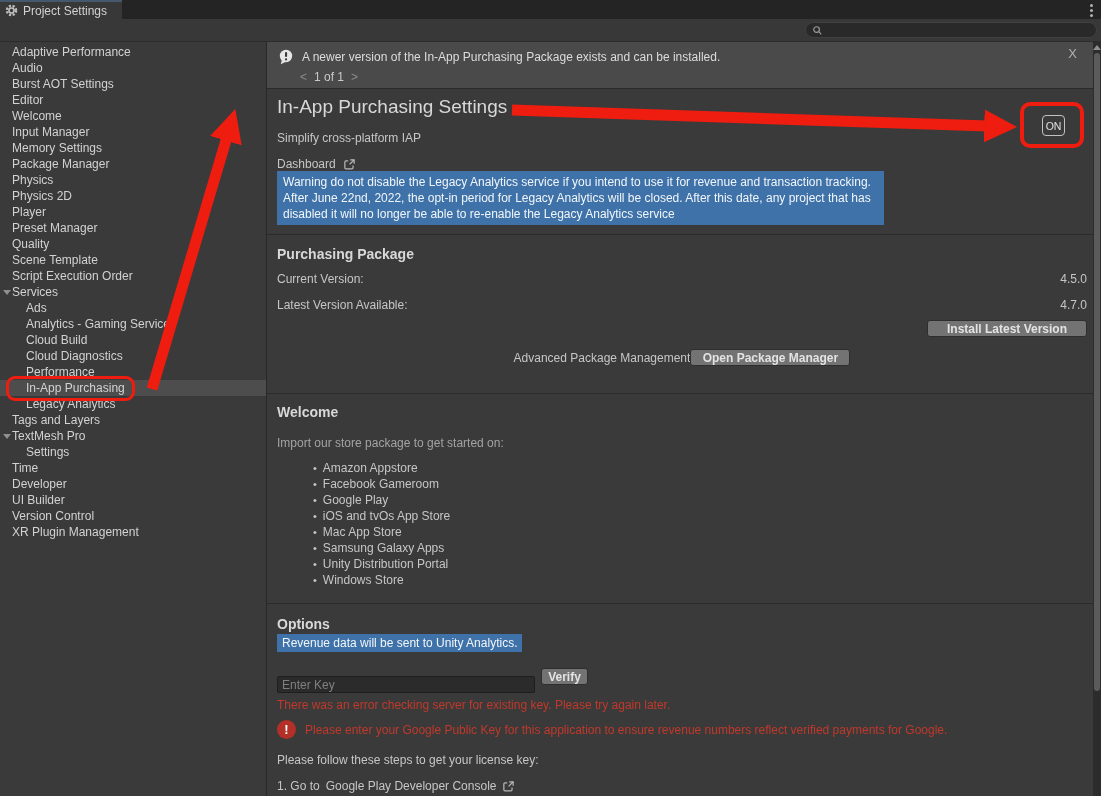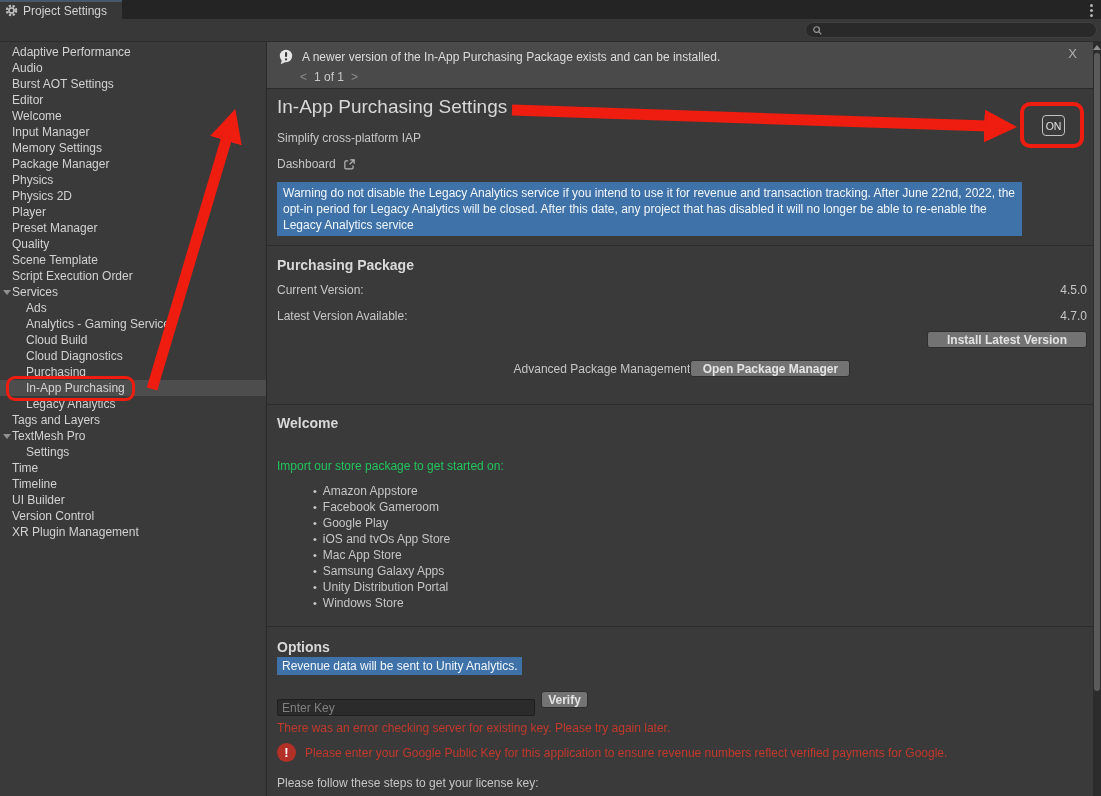--- a/index.html
+++ b/index.html
@@ -41,35 +41,35 @@
   .banner-pager { position:absolute; left:33px; top:28px; font-size:12px; color:#C9C9C9;
                   display:flex; gap:7px; align-items:center; }
   .pager-arrow { color:#8C8C8C; }
   .banner-close { position:absolute; right:16px; top:4px; font-size:13px; color:#B2B2B2; }
   .sec { padding-left:10px; padding-right:10px; }
   .sec1 { border-top:1px solid #2A2A2A; padding-top:7px; }
   .h1 { font-size:19px; font-weight:400; color:#D8D8D8; line-height:22px; }
   .h2 { font-size:14px; font-weight:700; color:#D8D8D8; }
   .sub { margin-top:13px; color:#C6C6C6; }
   .dash-row { margin-top:12px; display:flex; align-items:center; gap:7px; color:#C6C6C6; width:max-content; }
-  .warnbox { margin-top:11px; width:745px; background:#3E72A8; color:#F2F6FA; line-height:16px; padding:3px 6px; }
+  .warnbox { width:607px; background:#3E72A8; color:#F2F6FA; line-height:16px; padding:3px 6px; }
   .divider { border-top:1px solid #2B2B2B; margin-top:9px; }
   .sec2 { padding-top:11px; padding-right:6px; }
   .kv { display:flex; justify-content:space-between; color:#C6C6C6; }
   .kv-first { margin-top:10px; }
   .kv-next { margin-top:12px; }
   .btnrow { display:flex; justify-content:flex-end; margin-top:8px; }
   .btn { height:17px; background:#737373; border:1px solid #2E2E2E; border-radius:3px; color:#E3E3E3;
          font-size:12px; display:flex; align-items:center; justify-content:center; cursor:default;font-weight:bold; }
   .btn.wide { width:160px; }
   .btn.verify { width:47px; }
   .adv-row { display:flex; justify-content:center; align-items:center; margin-top:12px;
              color:#C6C6C6; padding-bottom:18px; }
   .sec3 { padding-top:10px; padding-bottom:6px; }
-  .intro { margin-top:28px; color:#22c55e; }
+  .intro { margin-top:16px; color:#a3a3a3; }
   ul.stores { margin-top:10px; padding-left:36px; list-style:none; }
   ul.stores li { color:#C6C6C6; line-height:16px; }
   ul.stores li::before { content:'•'; margin-right:6px; font-size:11px; color:#C6C6C6; }
   .sec4 { padding-top:12px; }
   .bluenote { display:inline-block; margin-top:2px; background:#3E72A8; color:#F2F6FA; padding:2px 5px; }
   .keyrow { margin-top:8px; display:flex; gap:6px; align-items:center; }
   .keyinput { width:258px; height:17px; background:#2B2B2B; border:1px solid #1E1E1E; border-radius:2px;
               color:#CFCFCF; font-size:12px; padding:0 4px; font-family:inherit; outline:none;margin-top:16px; }
   .keyinput::placeholder { color:#808080; }
   .err1 { margin-top:5px; color:#C0392B; }
@@ -181,21 +181,21 @@
       <div class="sb-row">
         <span class="sb-label ind1">Analytics - Gaming Services</span>
       </div>
       <div class="sb-row">
         <span class="sb-label ind1">Cloud Build</span>
       </div>
       <div class="sb-row">
         <span class="sb-label ind1">Cloud Diagnostics</span>
       </div>
       <div class="sb-row">
-        <span class="sb-label ind1">Purchasing</span>
+        <span class="sb-label ind1">Performance</span>
       </div>
       <div class="sb-row selected">
         <span class="sb-label ind1">In-App Purchasing</span>
       </div>
       <div class="sb-row">
         <span class="sb-label ind1">Legacy Analytics</span>
       </div>
       <div class="sb-row">
         <span class="sb-label ind0">Tags and Layers</span>
       </div>
@@ -203,21 +203,21 @@
         <span class="foldout"></span>
         <span class="sb-label ind0">TextMesh Pro</span>
       </div>
       <div class="sb-row">
         <span class="sb-label ind1">Settings</span>
       </div>
       <div class="sb-row">
         <span class="sb-label ind0">Time</span>
       </div>
       <div class="sb-row">
-        <span class="sb-label ind0">Timeline</span>
+        <span class="sb-label ind0">Developer</span>
       </div>
       <div class="sb-row">
         <span class="sb-label ind0">UI Builder</span>
       </div>
       <div class="sb-row">
         <span class="sb-label ind0">Version Control</span>
       </div>
       <div class="sb-row">
         <span class="sb-label ind0">XR Plugin Management</span>
       </div>

